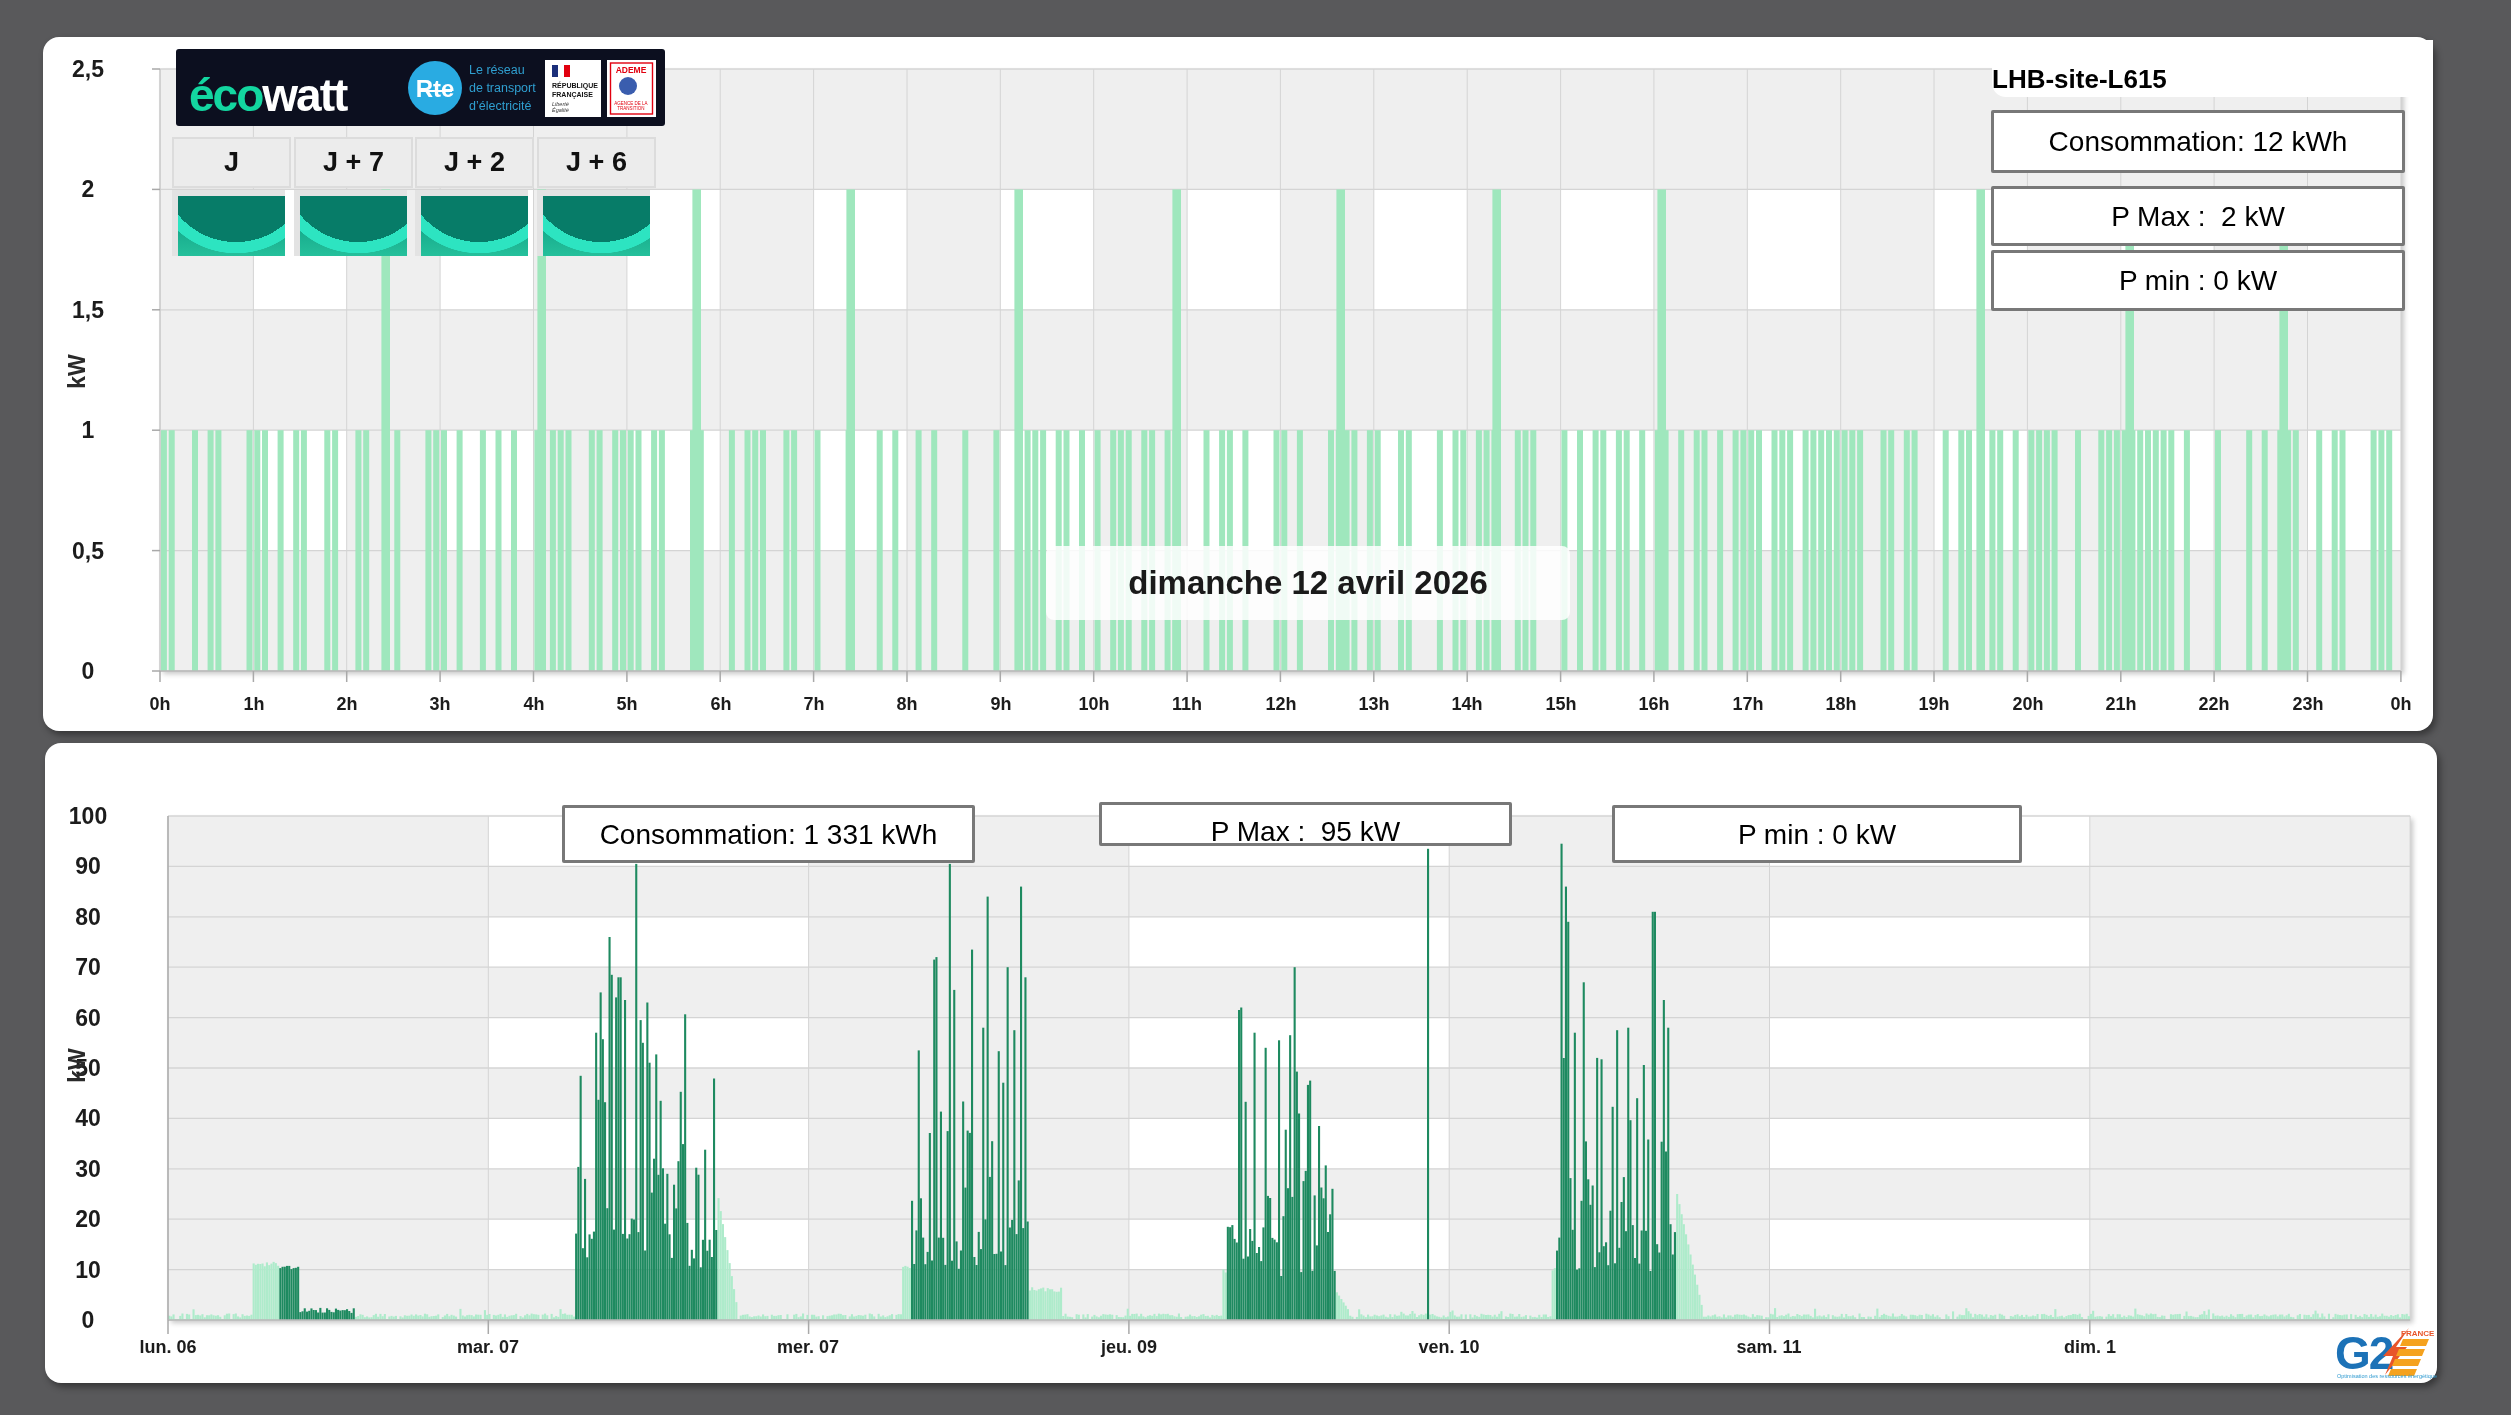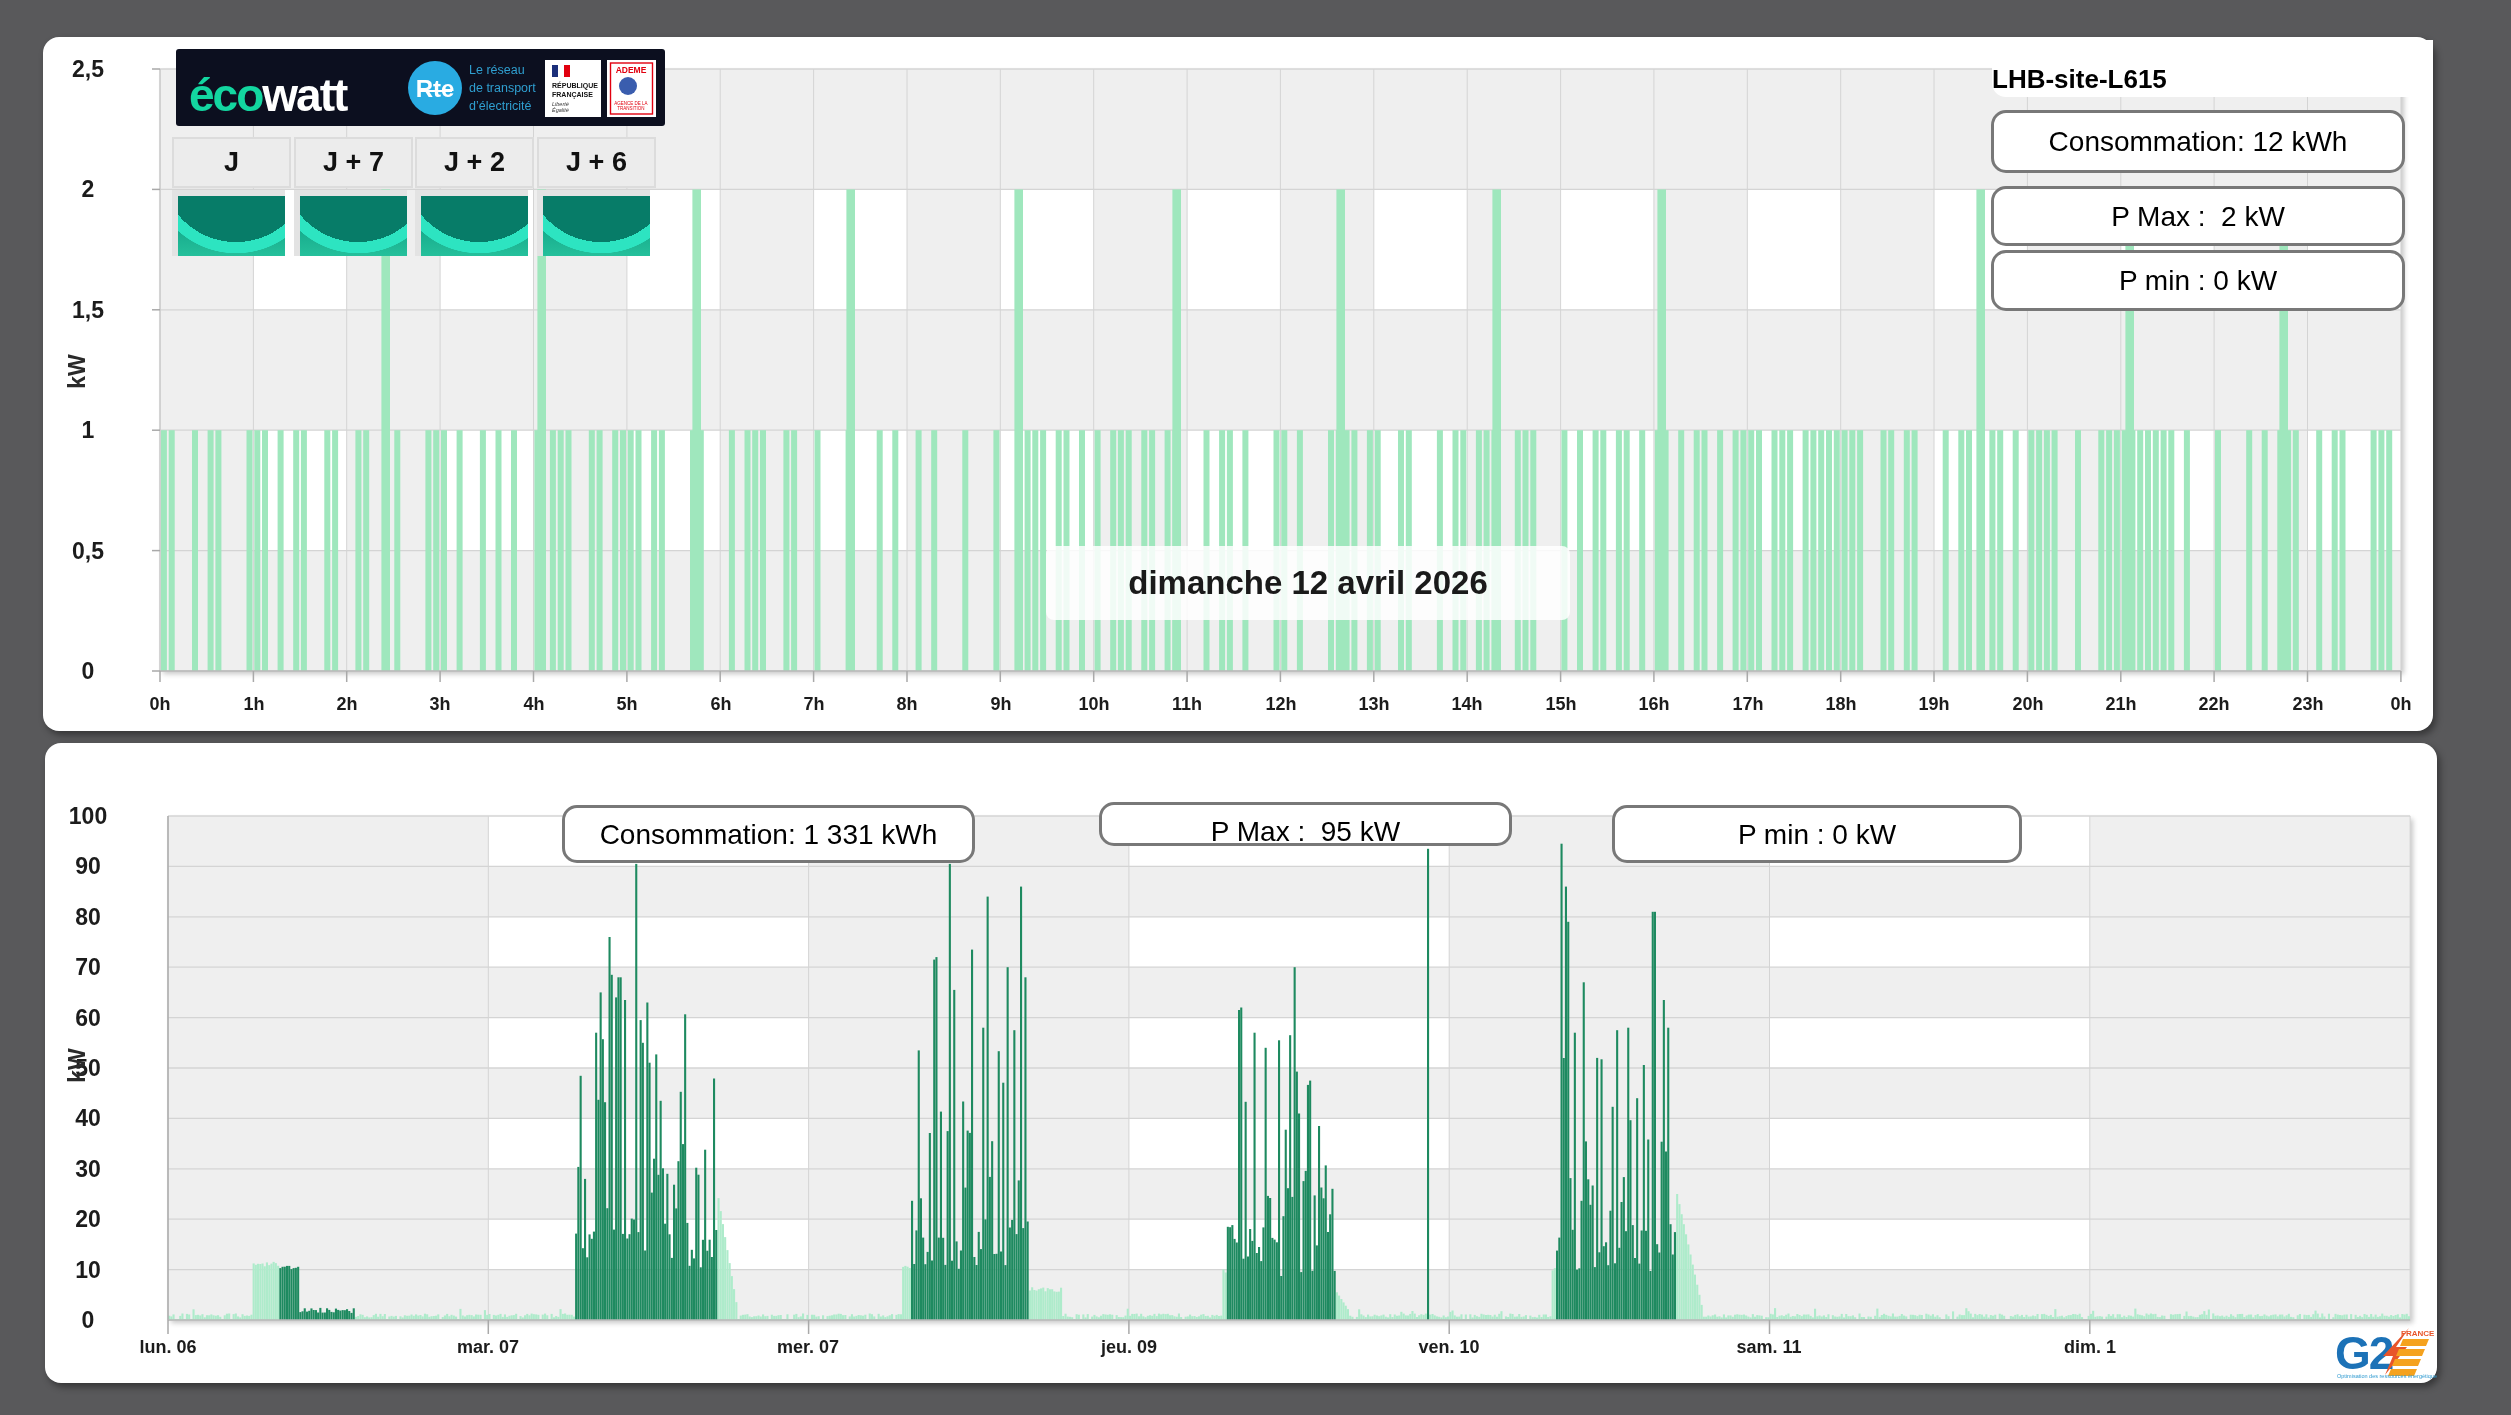--- a/index.html
+++ b/index.html
@@ -2,21 +2,21 @@
 <html><head><meta charset="utf-8"><title>c</title><style>
 *{margin:0;padding:0;box-sizing:border-box}
 html,body{width:2511px;height:1415px;background:#59595b;font-family:"Liberation Sans",sans-serif;position:relative;overflow:hidden}
 .panel{position:absolute;background:#fff;border-radius:16px;box-shadow:3px 4px 7px rgba(0,0,0,.4)}
 .xl{position:absolute;text-align:center;font-size:18px;font-weight:700;color:#1c1c1c}
 .yl{position:absolute;text-align:center;font-size:23px;font-weight:700;color:#1c1c1c}
 .kw{position:absolute;font-size:23px;font-weight:700;color:#2a2a2a;transform:rotate(-90deg)}
 .jb{position:absolute;background:#ececec;border:2px solid #dcdcdc;text-align:center;font-size:27px;font-weight:700;color:#111;line-height:46px}
 .eco{background:radial-gradient(circle at 58px -29px,#077c68 0 75px,#2de4c1 75px 86px,rgba(0,0,0,0) 86.5px),linear-gradient(180deg,#0f9c81 0%,#17ab8c 55%,#25c09b 100%)}
 .ttl{position:absolute;font-size:26px;font-weight:700;color:#000}
-.box{position:absolute;background:#fff;border:3.5px solid #787878;border-radius:15px;text-align:center;font-size:28px;color:#000}
+.box{position:absolute;background:#fff;border:3.5px solid #787878;border-radius:2px;text-align:center;font-size:28px;color:#000}
 .date{position:absolute;left:1046px;top:546px;width:524px;height:74px;background:rgba(255,255,255,.84);border-radius:8px;text-align:center;font-size:33px;font-weight:700;color:#1a1a1a;line-height:74px}
 </style></head><body>
 <div class="panel" style="left:43px;top:37px;width:2390px;height:694px"></div>
 <div class="panel" style="left:45px;top:743px;width:2392px;height:640px"></div>
 <svg width="2241" height="602" style="position:absolute;left:160px;top:69px;overflow:visible;box-shadow:3px 3px 5px rgba(0,0,0,.22)">
     <rect x="0" y="481.6" width="2240.9" height="120.4" fill="#efefef"></rect>
     <rect x="0" y="240.8" width="2240.9" height="120.4" fill="#efefef"></rect>
     <rect x="0" y="0.0" width="2240.9" height="120.4" fill="#efefef"></rect>
     <rect x="0.0" y="361.2" width="93.37" height="120.4" fill="#efefef"></rect>
     <rect x="186.7" y="361.2" width="93.37" height="120.4" fill="#efefef"></rect>

